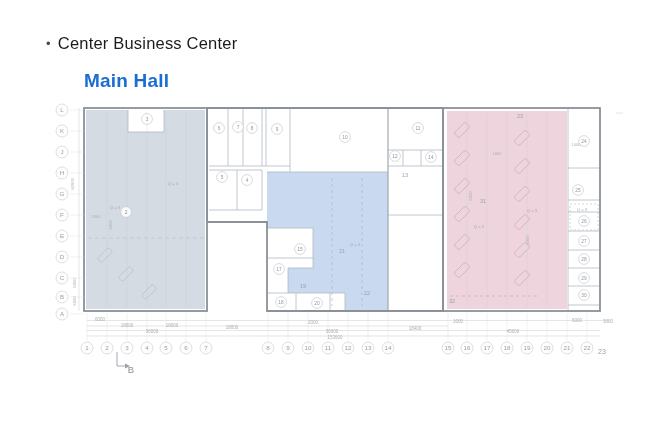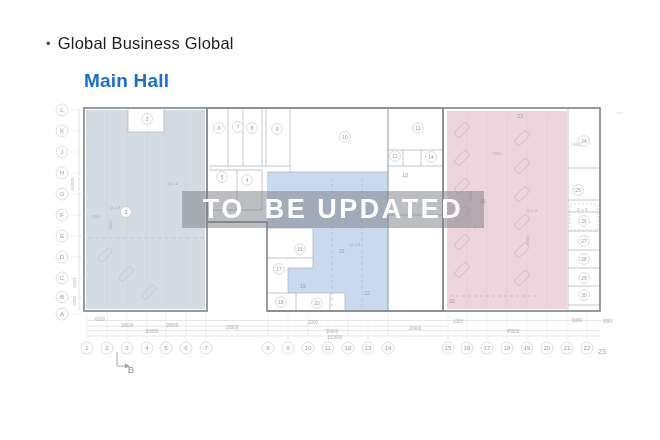--- a/index.html
+++ b/index.html
@@ -16,21 +16,21 @@
              font-weight:700;font-size:27px;letter-spacing:2.5px;white-space:pre;
              z-index:5;}
 </style>
 </head>
 <body>
 
 <div id="page-root">
 
   <div class="header">
     <span class="bullet">•</span>
-    <span style="color: rgb(28, 28, 30);">Global Business Global</span>
+    <span style="color: rgb(28, 28, 30);">Center Business Center</span>
   </div>
 
   <div class="subtitle" style="color: rgb(26, 109, 210);">Main Hall</div>
 
   <svg id="plan-svg" width="660" height="440" viewBox="0 0 660 440">
 
     <g>
       <path id="zone-left" d="M86,110 L128,110 L128,132 L164,132 L164,110 L205,110 L205,309 L86,309 Z" fill="#d4dbe3"></path>
       <path id="zone-middle" d="M267,172 L388,172 L388,310 L345,310 L345,293 L288,293 L288,268 L313,268 L313,228 L267,228 Z" fill="#c9d9f0"></path>
       <rect id="zone-right" x="447" y="111" width="120" height="198" fill="#eed5dd"></rect>
@@ -274,17 +274,14 @@
         <text x="335" y="338.5" font-size="4.5" fill="#aaafb5" text-anchor="middle">153600</text>
         <text x="415" y="329.5" font-size="4.5" fill="#aaafb5" text-anchor="middle">18400</text>
         <text x="458" y="322.5" font-size="4.5" fill="#aaafb5" text-anchor="middle">1000</text>
         <text x="513" y="332.5" font-size="4.5" fill="#aaafb5" text-anchor="middle">45000</text>
         <text x="577" y="321.5" font-size="4.5" fill="#aaafb5" text-anchor="middle">6000</text>
         <text x="608" y="322.5" font-size="4.5" fill="#aaafb5" text-anchor="middle">3000</text>
         <text x="131" y="373" font-size="9.5" fill="#8a8f95" text-anchor="middle">B</text>
       </g>
   </svg>
 
-  <div class="watermark" style="background: rgba(122, 126, 132, 0.5); color: rgb(255, 255, 255);">
-    <span>TO  BE UPDATED</span>
-  </div>
 
 </div>
 
 </body></html>

